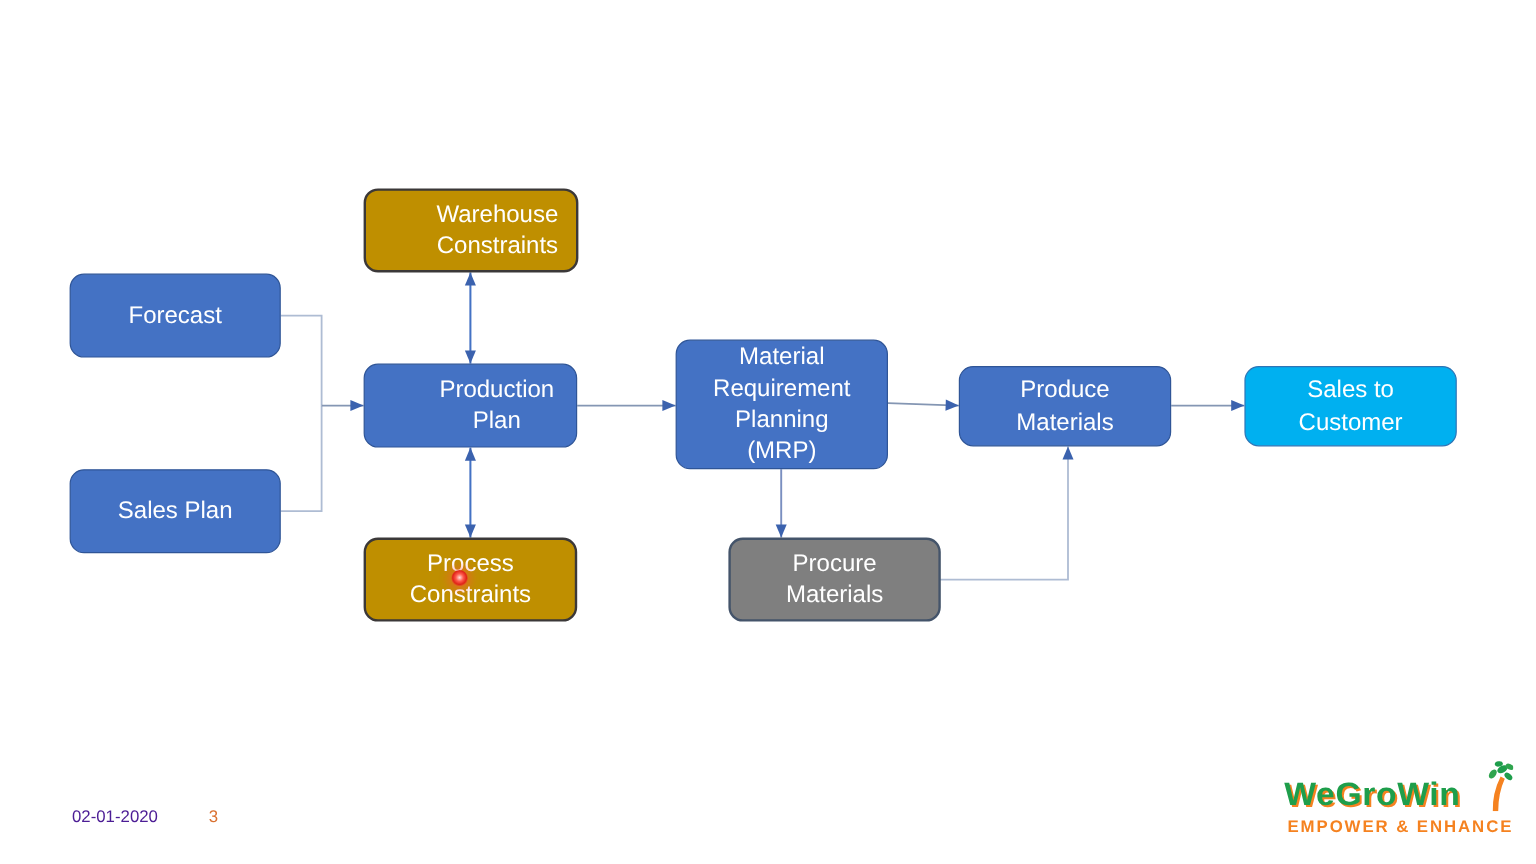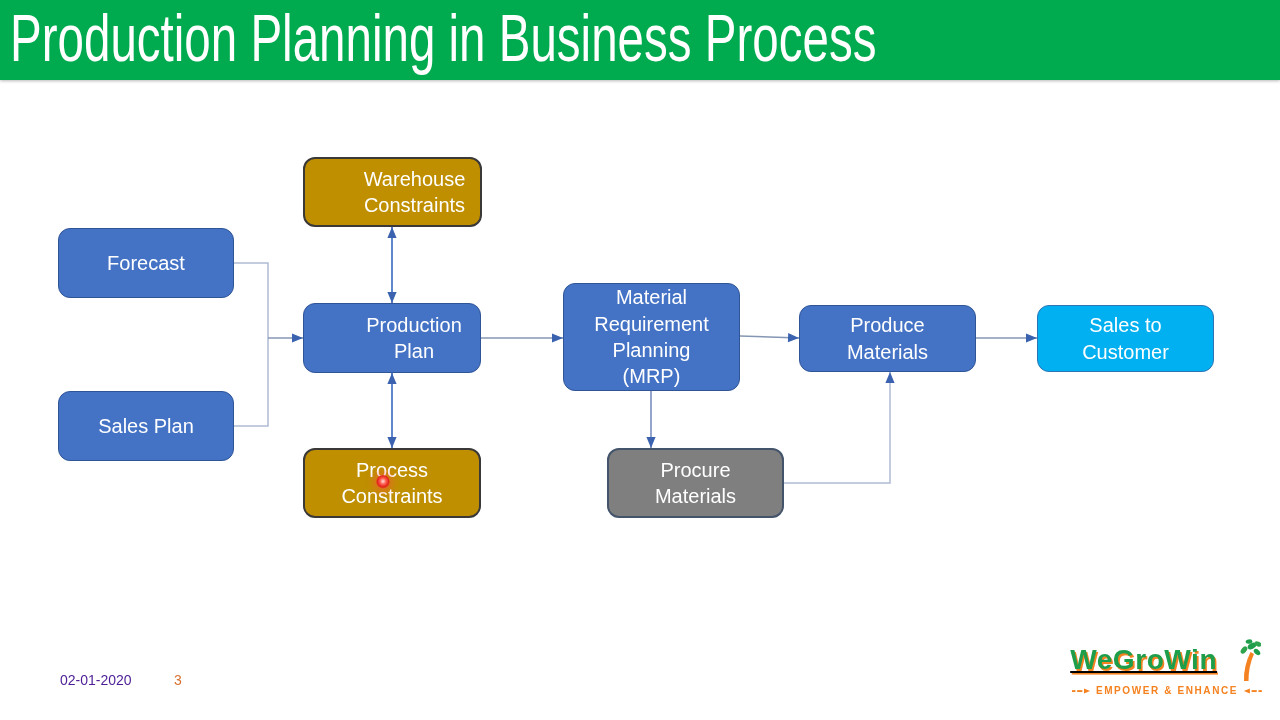--- a/index.html
+++ b/index.html
@@ -24,34 +24,31 @@
   .laser-dot{position:absolute;width:14px;height:14px;border-radius:50%;
      background:radial-gradient(circle at 50% 45%, #ffe0da 0%, #ff5a4d 30%, #e02318 55%, rgba(255,90,70,.45) 72%, rgba(255,90,70,0) 100%);
      box-shadow:0 0 7px 3px rgba(255,80,65,.45);}
 
   
   .footer-date{position:absolute;left:60px;top:672px;font-size:14px;color:#4c1d95;}
   .footer-page{position:absolute;left:174px;top:672px;font-size:14px;color:#d9702f;}
 
   
   .logo{position:absolute;right:18px;bottom:24px;width:190px;text-align:center;}
-  .logo-row{display:flex;align-items:center;justify-content:center;gap:16px;text-decoration:underline;}
+  .logo-row{display:flex;align-items:flex-end;justify-content:center;gap:16px;}
   .logo-text{font-weight:bold;font-size:27px;line-height:1;color:#1e9e4b;
              text-shadow:1.6px 1.6px 0 #f58220;letter-spacing:.5px;transform:scaleX(1.04);transform-origin:center;}
   .logo-tagline-row{display:flex;align-items:center;justify-content:center;gap:5px;margin-top:4px;}
-  .logo-tagline{font-size:10px;font-weight:bold;letter-spacing:1.6px;color:#f58220;white-space:nowrap;}
+  .logo-tagline{font-size:14px;font-weight:bold;letter-spacing:1.6px;color:#f58220;white-space:nowrap;}
 </style>
 </head>
 <body>
 
 <div class="slide">
 
-  <header class="titlebar" style="background: rgb(0, 171, 79);">
-    <h1>Production Planning in Business Process</h1>
-  </header>
 
   <div class="canvas">
     <svg id="connector-layer" width="1280" height="720" viewBox="0 0 1280 720">
         <path d="M234 263 L268 263 L268 338" fill="none" stroke="#AEBCD3" stroke-width="1.5"></path>
         <path d="M234 426 L268 426 L268 338" fill="none" stroke="#AEBCD3" stroke-width="1.5"></path>
         <path d="M268 338 L303 338" fill="none" stroke="#8496B3" stroke-width="1.5"></path>
         <path d="M303 338 L292.0 342.6 L292.0 333.4 Z" fill="#3B62AE"></path>
         <path d="M392 372 L392 304" fill="none" stroke="#4472C4" stroke-width="1.7"></path>
         <path d="M392 303 L392 227" fill="none" stroke="#4472C4" stroke-width="1.7"></path>
         <path d="M392 227 L396.6 238.0 L387.4 238.0 Z" fill="#3B62AE"></path>

